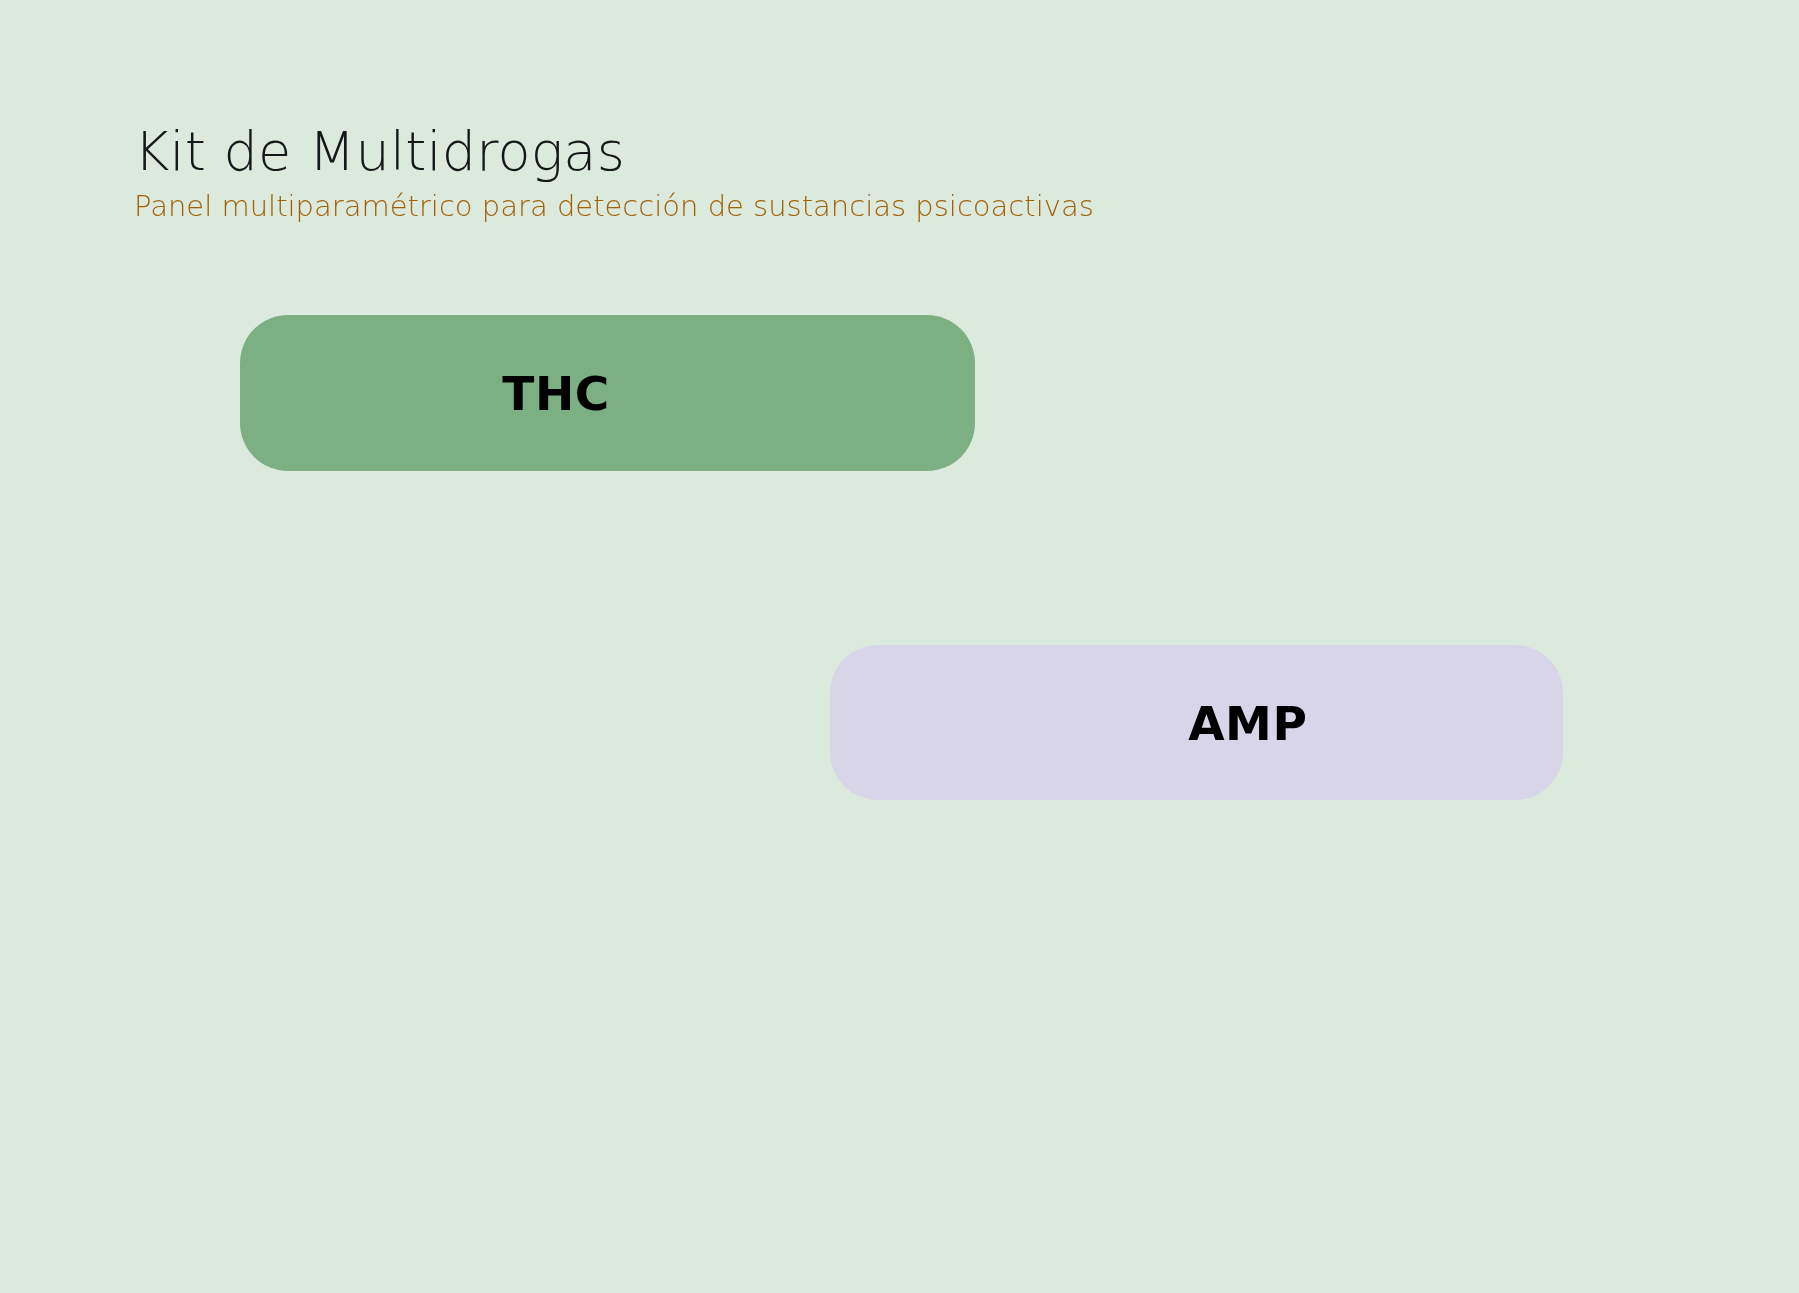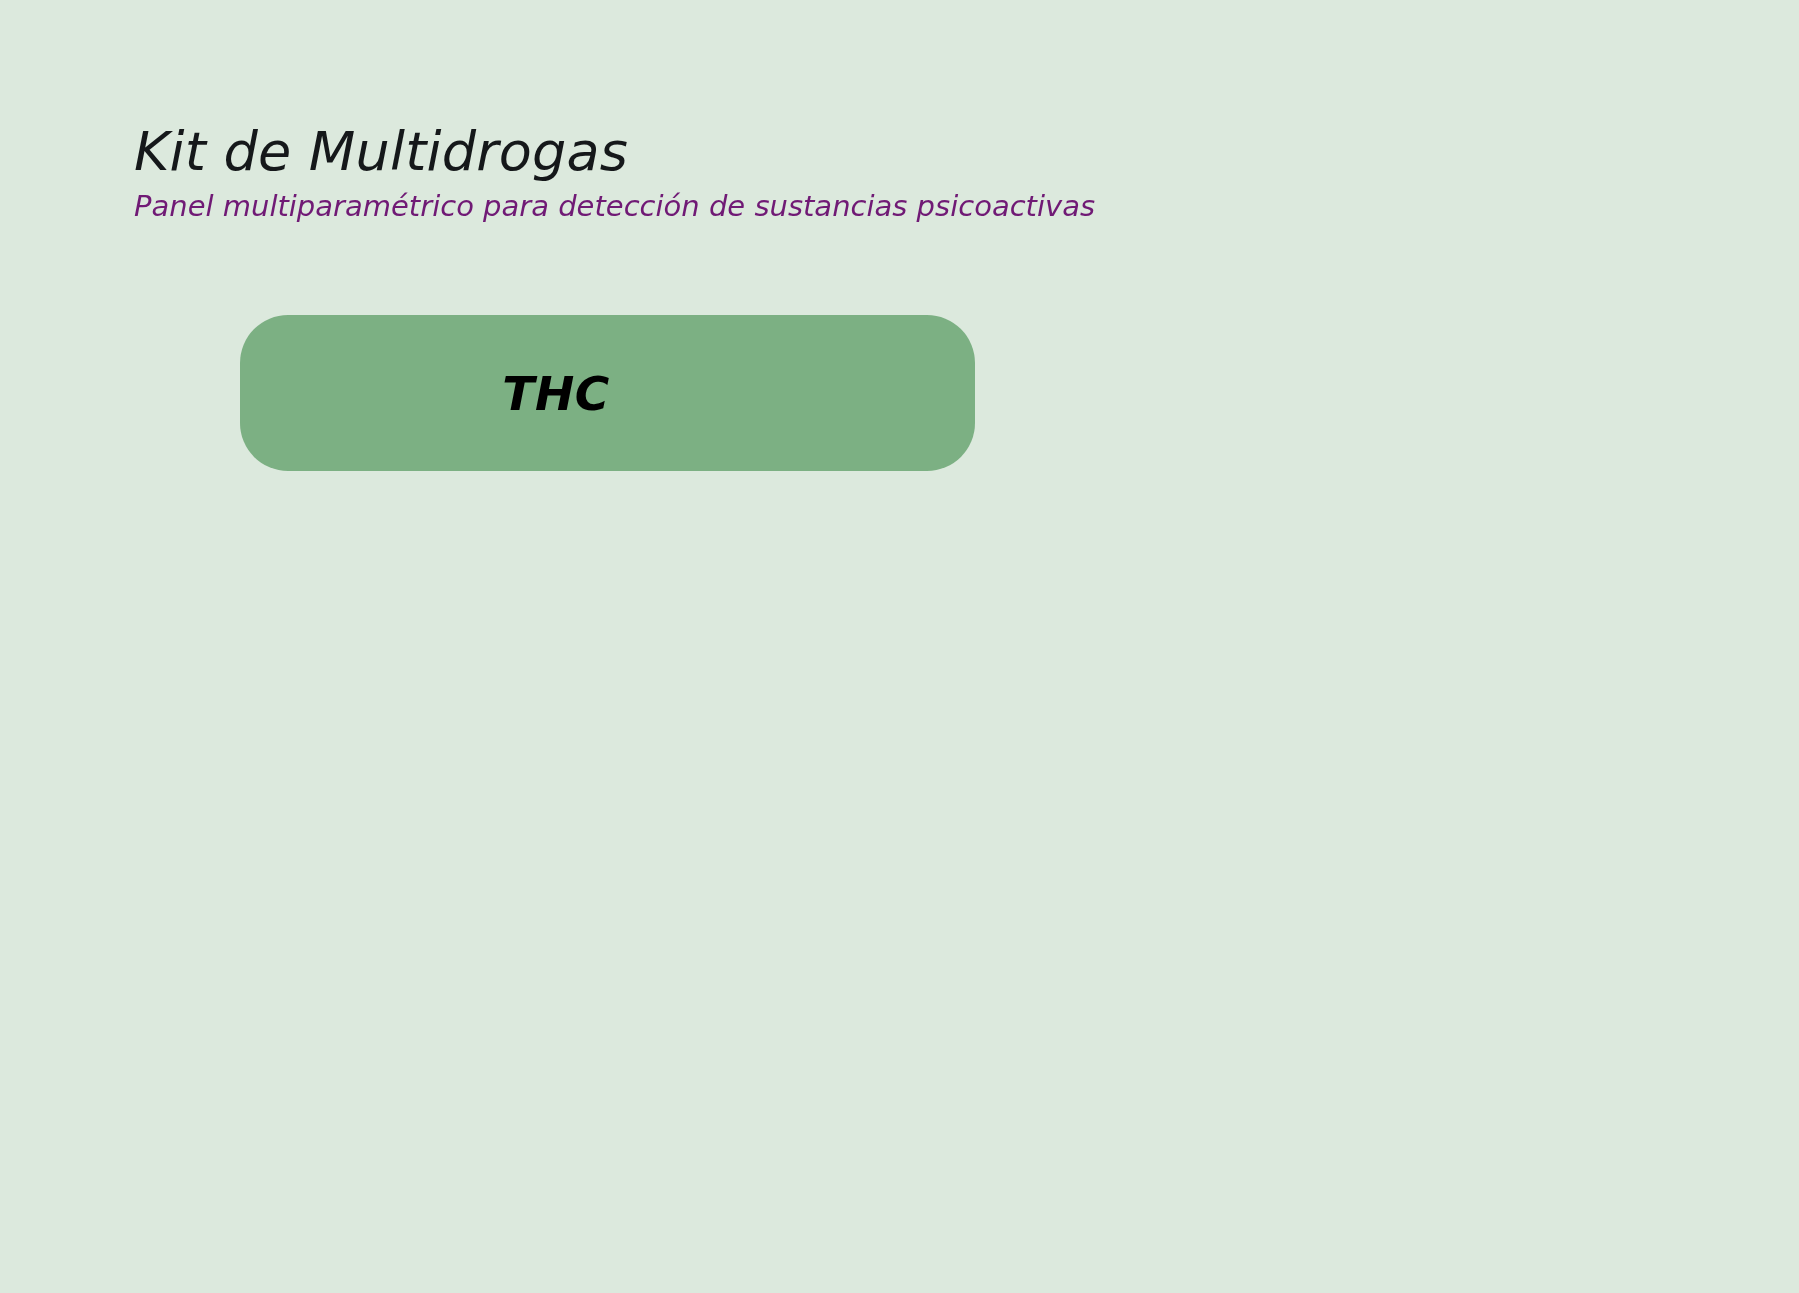--- a/index.html
+++ b/index.html
@@ -9,21 +9,20 @@
   }
   body {
     font-family: "DejaVu Sans", "Liberation Sans", sans-serif;
   }
   #canvas {
     position: relative;
     width: 1773px;
     height: 1293px;
     overflow: hidden;
     background: #dce9dd;
-    font-style: italic;
   }
   #header {
     position: absolute;
     left: 134px;
     top: 122px;
     width: 1200px;
   }
   #page-title {
     font-family: "DejaVu Sans", "Liberation Sans", sans-serif;
     font-size: 54px;
@@ -32,21 +31,21 @@
     line-height: 1.12;
     color: #15181a;
     margin: 0;
     white-space: nowrap;
   }
   #page-subtitle {
     font-family: "DejaVu Sans", "Liberation Sans", sans-serif;
     font-size: 29px;
     font-weight: 300;
     line-height: 1.3;
-    color: #701a75;
+    color: #a16207;
     margin: 6px 0 16px 0;
     white-space: nowrap;
   }
   #bars-region {
     position: absolute;
     left: 0;
     top: 0;
     width: 1799px;
     height: 1293px;
   }
@@ -91,17 +90,20 @@
     <div id="page-subtitle">Panel multiparamétrico para detección de sustancias psicoactivas</div>
   </div>
 
   <div id="bars-region">
 
     <div class="bar" id="bar-thc" style="background: rgb(124, 176, 131);">
       <span class="bar-label" id="label-thc" style="color: rgb(0, 0, 0);">THC</span>
     </div>
 
 
+    <div class="bar" id="bar-amp" style="background: rgb(217, 213, 233);">
+      <span class="bar-label" id="label-amp" style="color: rgb(0, 0, 0);">AMP</span>
+    </div>
 
 
 
   </div>
 </div>
 
 </body></html>

